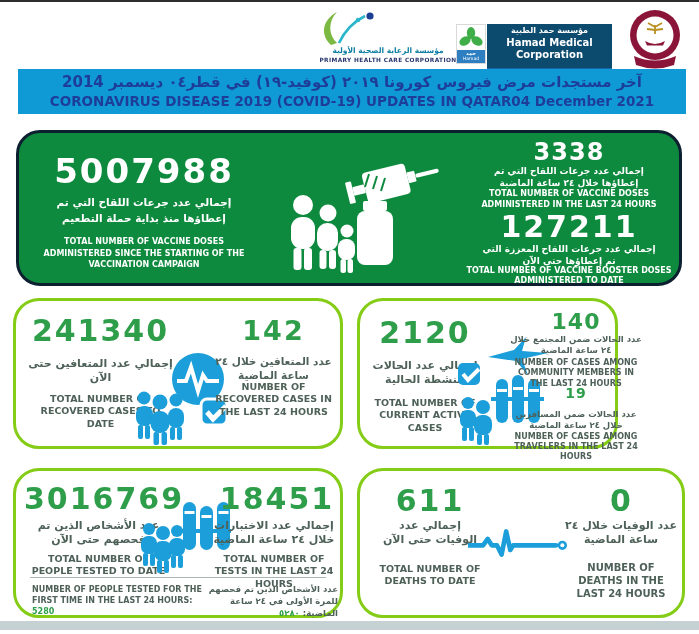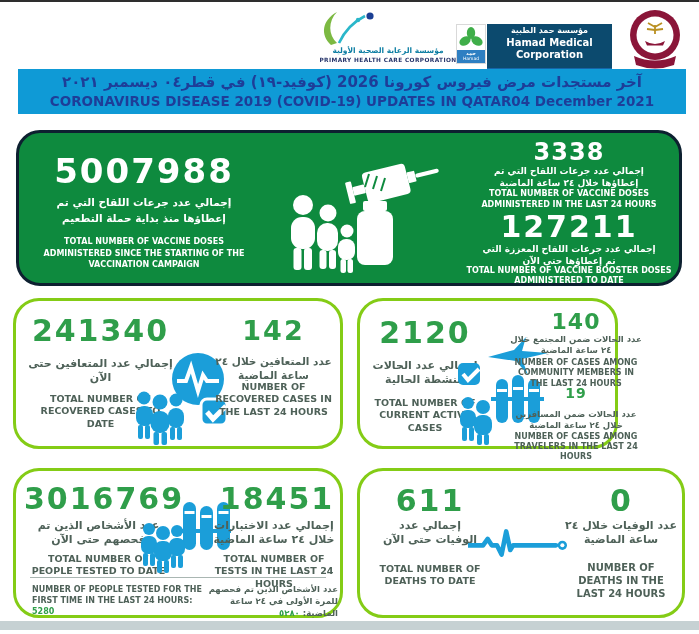--- a/index.html
+++ b/index.html
@@ -71,21 +71,21 @@
           <path d="M35,19 l7,-4"></path>
         <path d="M35,22 l-8,-1"></path>
           <path d="M35,22 l8,-1"></path>
       </g>
       <path d="M25,33 q10,6 20,0 l-2,4.5 h-16 Z" fill="#8a1538"></path>
       <path d="M14,48 Q35,57 56,48 L54,57 Q35,64 16,57 Z" fill="#8a1538"></path>
     </svg>
   </div>
 
   <div class="banner" style="left:18px;top:69px;width:668px;height:45px;">
-    <div class="l1">آخر مستجدات مرض فيروس كورونا 2026 (كوفيد-١٩) في قطر٠٤ ديسمبر ٢٠٢١</div>
+    <div class="l1">آخر مستجدات مرض فيروس كورونا ٢٠١٩ (كوفيد-١٩) في قطر٠٤ ديسمبر 2014</div>
     <div class="l2">CORONAVIRUS DISEASE 2019 (COVID-19) UPDATES IN QATAR04 December 2021</div>
   </div>
 
   <div class="panel" style="left:16px;top:130px;width:666px;height:156px;">
     <div class="abs num wht" style="left:15px;top:18px;width:220px;font-size:34px;letter-spacing:2px;color:#ffffff;">5007988</div>
     <div class="abs arl wht" style="left:35px;top:62px;width:180px;font-size:10.5px;color:#fff;line-height:1.5;">إجمالي عدد جرعات اللقاح التي تم إعطاؤها منذ بداية حملة التطعيم</div>
     <div class="abs enl wht" style="left:15px;top:103px;width:220px;font-size:8px;color:#fff;line-height:1.45;">TOTAL NUMBER OF VACCINE DOSES ADMINISTERED SINCE THE STARTING OF THE VACCINATION CAMPAIGN</div>
 
     <svg class="abs" style="left:272px;top:16px;" width="152" height="128" viewBox="0 0 152 128">
       <g fill="#ffffff">

